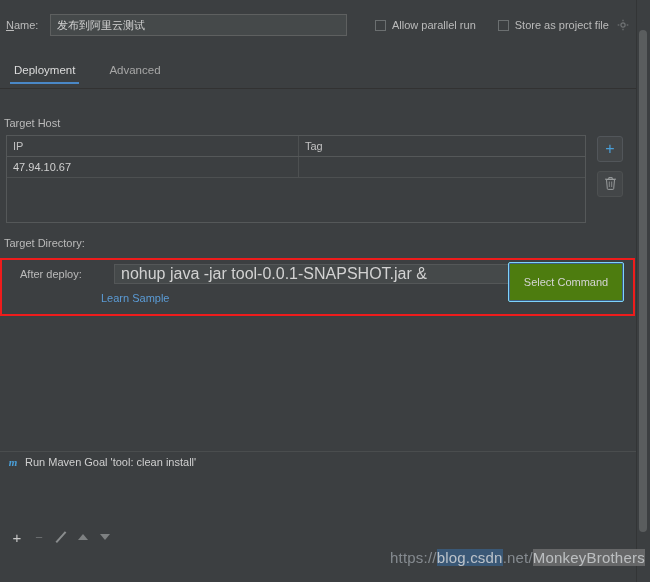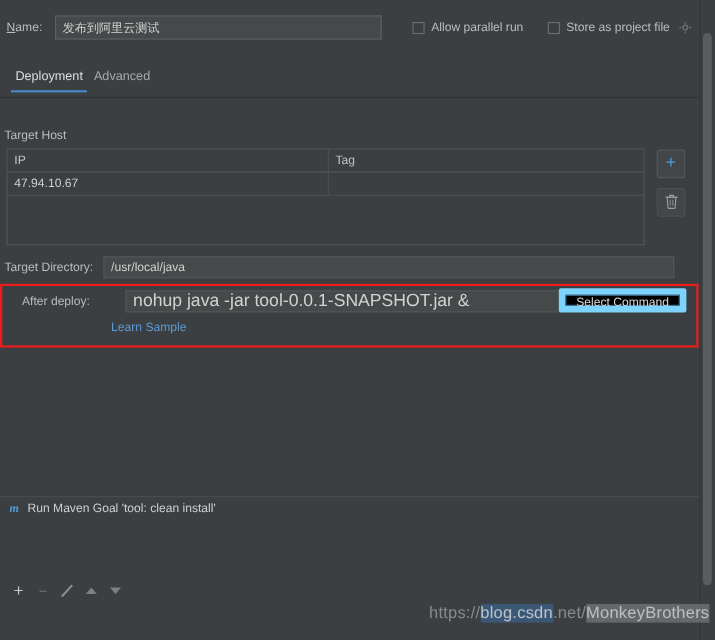--- a/index.html
+++ b/index.html
@@ -76,21 +76,21 @@
   .gear-icon svg { display: block; }
 
   
   .tabs {
     position: absolute;
     left: 0; top: 62px;
     width: 638px; height: 26px;
     display: flex;
     align-items: flex-start;
     padding-left: 10px;
-    gap: 2px;
+    gap: 26px;
   }
   .tab {
     position: relative;
     padding: 2px 4px 8px 4px;
     font-size: 11.5px;
     color: #a7a7a7;
     cursor: default;
   }
   .tab.active { color: #dcdcdc; }
   .tab.active::after {
@@ -248,23 +248,23 @@
     border: 1px solid #545758;
     color: #d2d2d2;
     font-size: 16px;
     font-family: Liberation Sans, sans-serif;
     padding: 0 6px;
     outline: none;
   }
   .select-cmd-btn {
     position: absolute;
     left: 508px; top: 262px;
-    width: 116px; height: 22px;
-    background: #000000;
-    border: 6px solid #7dd3fc;
+    width: 116px; height: 40px;
+    background: #4d7c0f;
+    border: 1px solid #7dd3fc;
     border-radius: 2px;
     color: #d5d5d5;
     font-size: 11px;
     font-family: "Liberation Sans", sans-serif;
     box-shadow: 0 0 0 1px #3d5f84 inset;
     cursor: default;
   }
   .learn-sample {
     position: absolute;
     left: 101px; top: 292px;
@@ -468,21 +468,20 @@
           <path d="M4.8 3.1V1.6h3.4v1.5" fill="none" stroke="#9a9d9e" stroke-width="1"></path>
           <line x1="5.3" y1="5.5" x2="5.3" y2="11" stroke="#9a9d9e" stroke-width="0.8"></line>
           <line x1="7.7" y1="5.5" x2="7.7" y2="11" stroke="#9a9d9e" stroke-width="0.8"></line>
         </svg>
       </span>
     </div>
   </div>
 
   <div class="dir-row">
     <span class="dir-label">Target Directory:</span>
-    <input class="dir-input" type="text" value="/usr/local/java" style="">
   </div>
 
   <div class="deploy-row">
     <span class="deploy-label">After deploy:</span>
     <input class="deploy-input" type="text" value="nohup java -jar tool-0.0.1-SNAPSHOT.jar &amp;" style="">
   </div>
   <button class="select-cmd-btn">Select Command</button>
   <div class="learn-sample">Learn Sample</div>
   <div class="highlight-box"></div>
 

